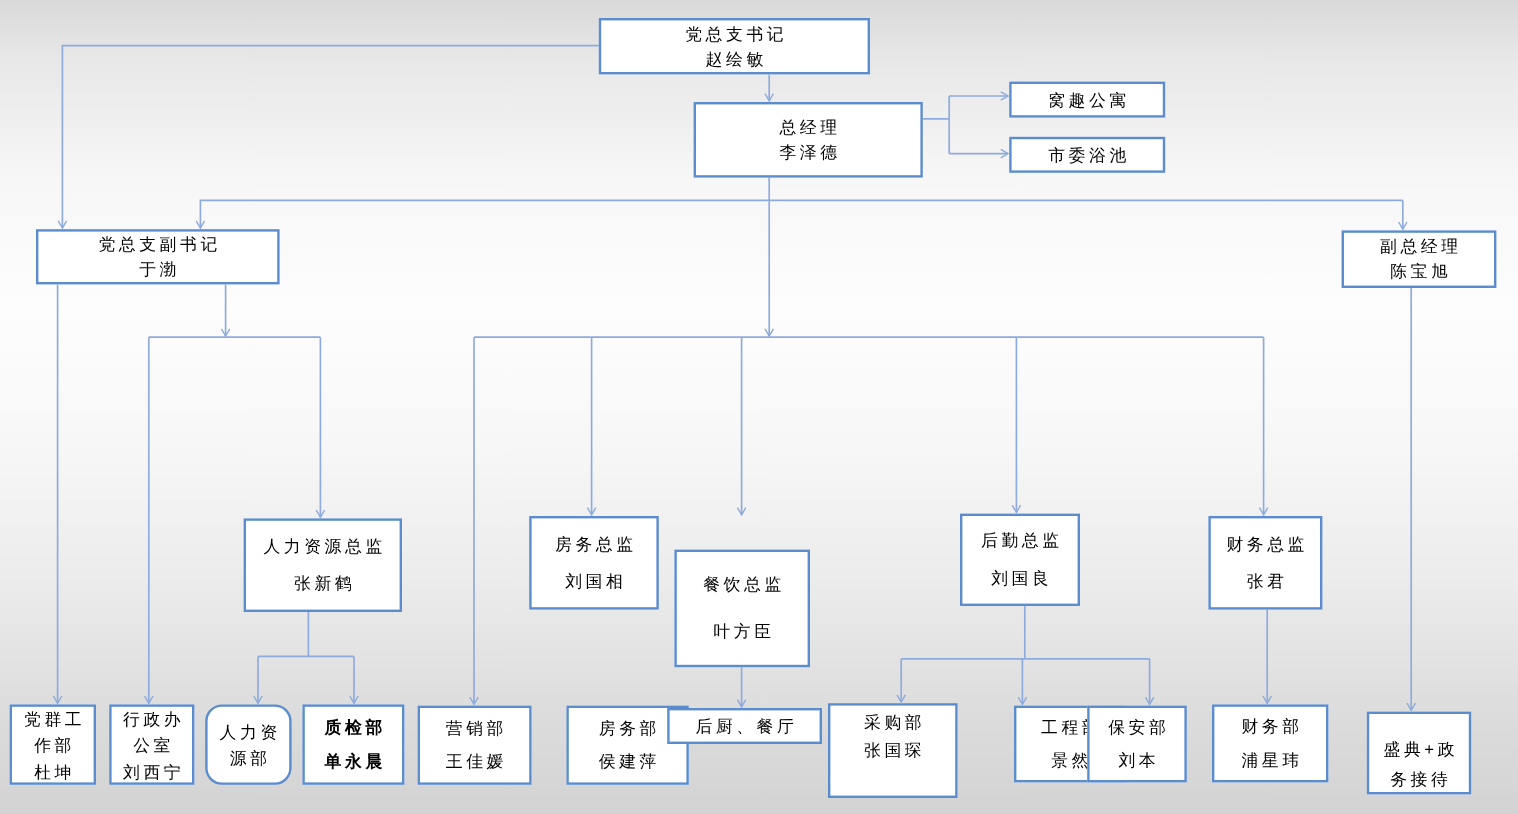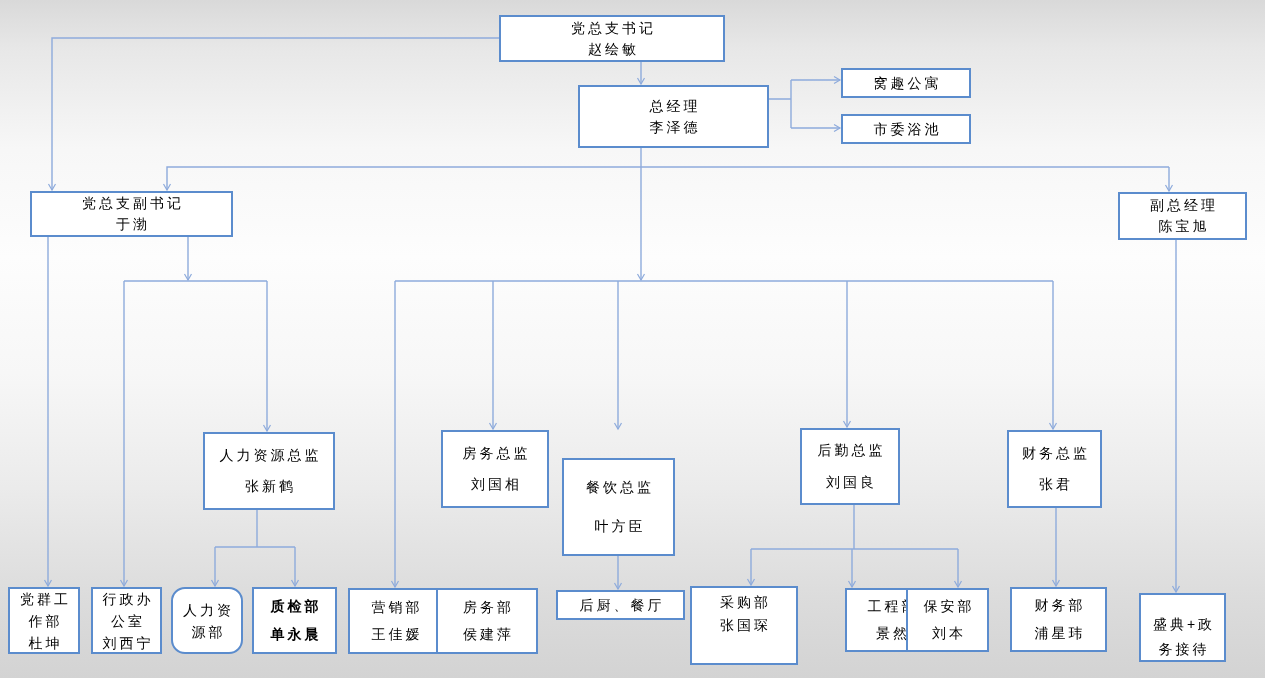--- a/index.html
+++ b/index.html
@@ -150,21 +150,21 @@
   <div class="node spread" style="left:252px;top:587px;width:85px;height:67px;font-weight:bold;">
       <div class="ln">质检部</div>
       <div class="ln">单永晨</div>
     </div>
 
   <div class="node spread" style="left:348px;top:588px;width:95px;height:66px;">
       <div class="ln">营销部</div>
       <div class="ln">王佳媛</div>
     </div>
 
-  <div class="node spread" style="left:436px;top:588px;width:102px;height:66px;">
+  <div class="node spread" style="left:472px;top:588px;width:102px;height:66px;">
       <div class="ln">房务部</div>
       <div class="ln">侯建萍</div>
     </div>
 
   <div class="node" style="left:556px;top:590px;width:129px;height:30px;">
       <div class="ln">后厨、餐厅</div>
     </div>
 
   <div class="node top" style="left:690px;top:586px;width:108px;height:79px;">
       <div class="ln">采购部</div>

